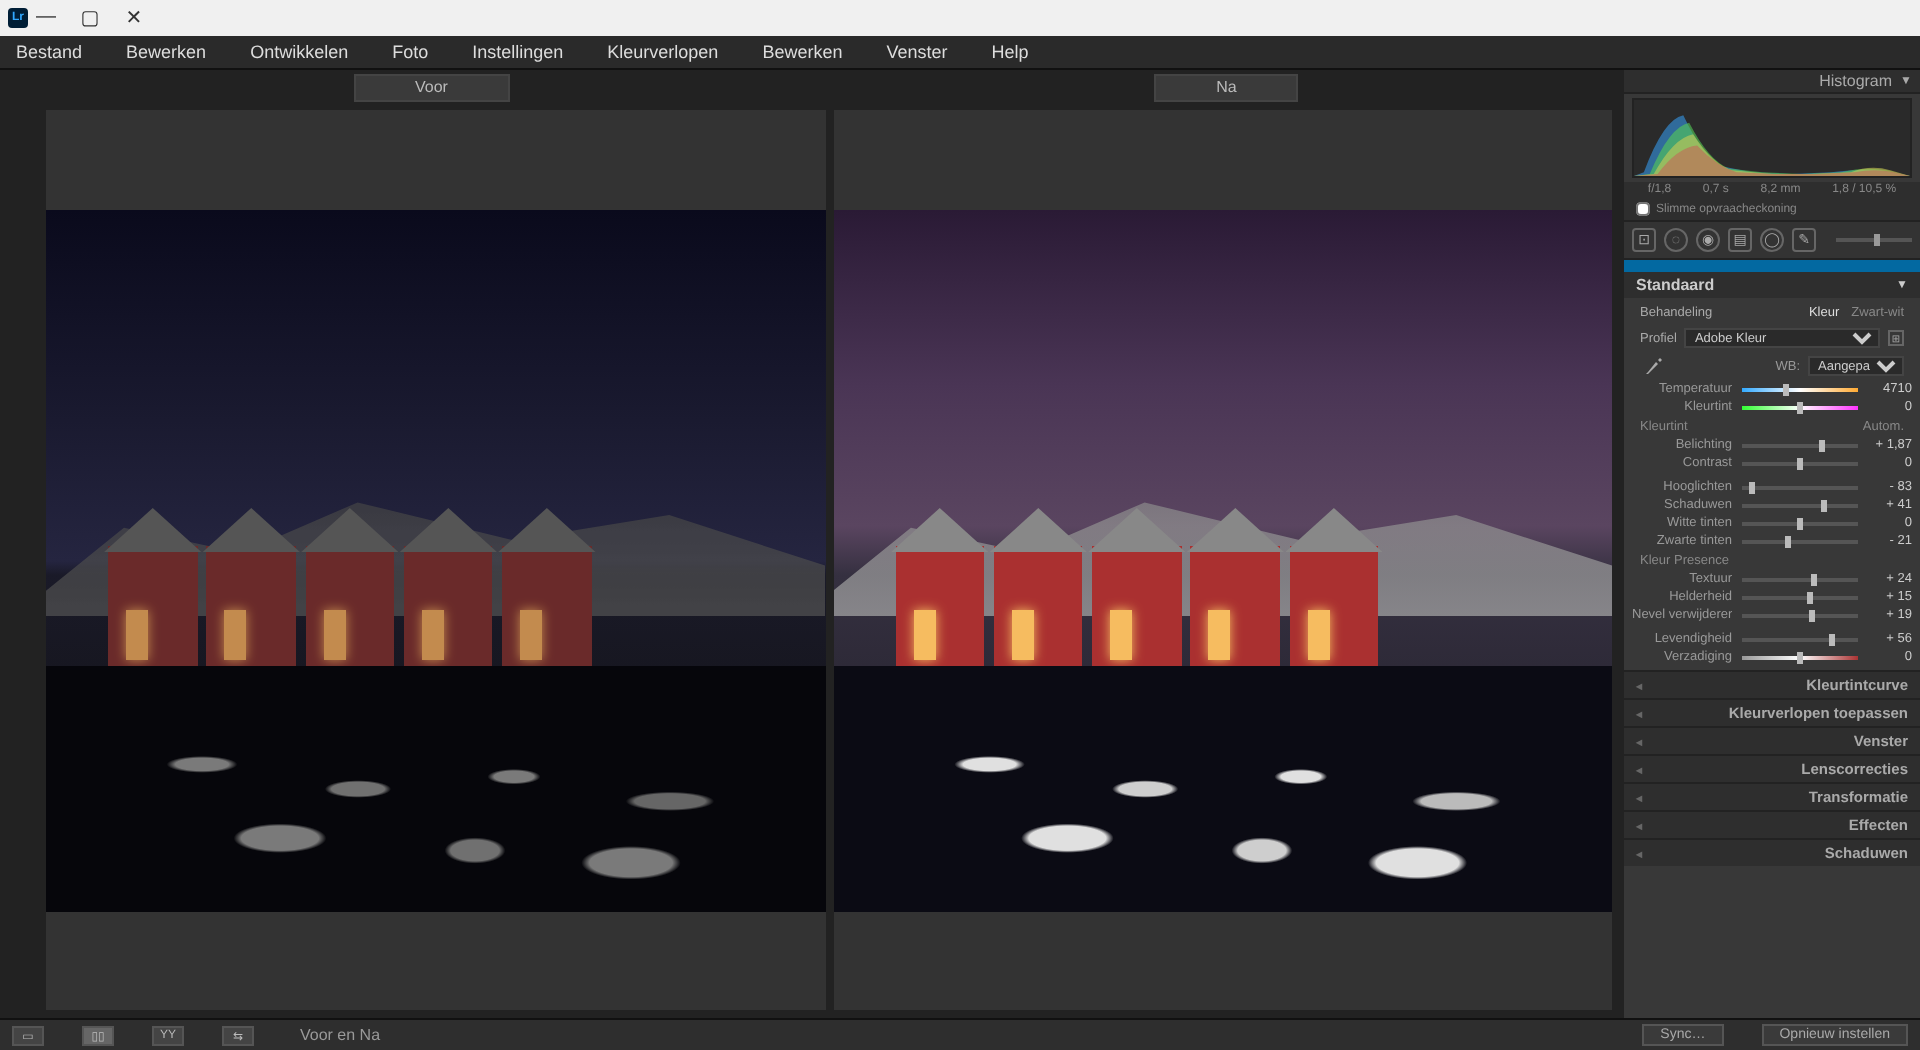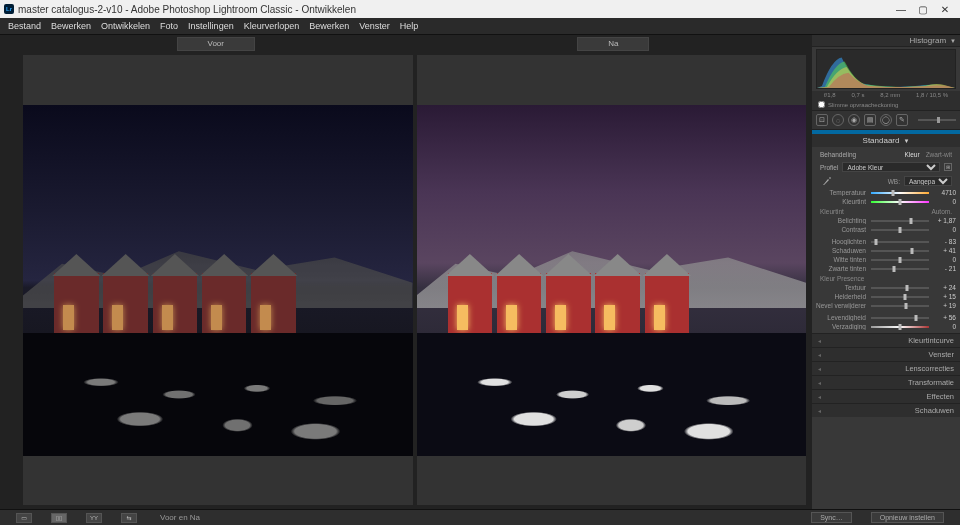--- a/index.html
+++ b/index.html
@@ -2,21 +2,21 @@
 <html><head>
 <meta charset="utf-8">
 <style>
 * { margin: 0; padding: 0; box-sizing: border-box; font-family: "Segoe UI", Tahoma, sans-serif; }
 body { background: #2a2a2a; color: #bbb; font-size: 9px; width: 960px; height: 525px; overflow: hidden; display: flex; flex-direction: column; }
 .titlebar { height: 18px; background: #f0f0f0; color: #333; display: flex; align-items: center; padding: 0 4px; font-size: 10px; }
 .titlebar .app-icon { width: 10px; height: 10px; background: #001e36; color: #31a8ff; display: inline-flex; align-items: center; justify-content: center; font-size: 6px; font-weight: bold; margin-right: 4px; border-radius: 2px; }
 .titlebar .title { flex: 1; }
 .titlebar .win-controls { display: flex; gap: 12px; padding-right: 6px; }
 .titlebar .win-btn { width: 10px; text-align: center; cursor: pointer; }
-.menubar { height: 16px; background: #2a2a2a; display: flex; align-items: center; padding: 0 4px; gap: 2px; font-size: 9px; color: #ddd; }
+.menubar { height: 16px; background: #2a2a2a; display: flex; align-items: center; padding: 0 4px; gap: 14px; font-size: 9px; color: #ddd; }
 .menubar .menu-item { padding: 0 4px; cursor: pointer; }
 .workspace { flex: 1; display: flex; background: #222; border-top: 1px solid #111; padding-left: 17px; }
 .center { flex: 1; display: flex; flex-direction: column; }
 .compare-headers { height: 14px; display: flex; margin-top: 2px; }
 .compare-headers .hcell { flex: 1; display: flex; justify-content: center; }
 .compare-headers .hlabel { background: #3a3a3a; color: #bbb; padding: 1px 30px; font-size: 8px; border: 1px solid #444; }
 .images { flex: 1; display: flex; gap: 4px; padding: 4px 6px; }
 .img-pane { flex: 1; background: #333; position: relative; overflow: hidden; display: flex; align-items: center; justify-content: center; }
 .photo { width: 100%; height: 78%; position: relative; }
 .photo.before { background: linear-gradient(to bottom, #0a0a1c 0%, #1a1a30 30%, #252540 50%, #1a1a28 52%, #0f0f0f 100%); }
@@ -39,21 +39,21 @@
 .histogram { height: 40px; background: #2a2a2a; margin: 2px 4px; position: relative; border: 1px solid #222; }
 .histogram svg { width: 100%; height: 100%; }
 .histo-stats { display: flex; justify-content: space-around; font-size: 6px; color: #888; padding: 1px 4px; background: #2e2e2e; }
 .histo-meta { font-size: 6px; color: #888; padding: 2px 6px; background: #2e2e2e; display: flex; align-items: center; }
 .histo-meta input[type=checkbox] { width: 7px; height: 7px; margin-right: 3px; }
 .tool-strip { display: flex; align-items: center; padding: 3px 4px; gap: 4px; background: #333; border-top: 1px solid #222; border-bottom: 1px solid #222; }
 .tool-strip .tool { width: 12px; height: 12px; border-radius: 50%; border: 1px solid #666; display: flex; align-items: center; justify-content: center; font-size: 7px; cursor: pointer; }
 .tool-strip .tool.sq { border-radius: 2px; }
 .tool-strip .mini-slider { flex: 1; height: 2px; background: #555; margin-left: 6px; position: relative; }
 .tool-strip .mini-slider::after { content: ""; position: absolute; left: 50%; top: -2px; width: 3px; height: 6px; background: #999; }
-.section-title { background: #2e2e2e; padding: 2px 6px; display: flex; justify-content: center; align-items: center; font-size: 8px; color: #ccc; border-top: 4px solid #0369a1; }
+.section-title { background: #2e2e2e; padding: 2px 6px; display: flex; justify-content: space-between; align-items: center; font-size: 8px; color: #ccc; border-top: 6px solid #0369a1; font-weight: bold; }
 .section-title .tri { margin-left: 4px; font-size: 6px; }
 .section-body { padding: 2px 4px; }
 .row { display: flex; align-items: center; padding: 1px 0; gap: 3px; }
 .row .label { width: 50px; text-align: right; color: #999; font-size: 6.5px; overflow: hidden; white-space: nowrap; }
 .row .slider { flex: 1; height: 2px; background: #555; position: relative; margin: 0 2px; }
 .row .slider .thumb { position: absolute; top: -2px; width: 3px; height: 6px; background: #bbb; transform: translateX(-50%); }
 .row .slider.temp { background: linear-gradient(to right, #3af, #fff, #fa3); }
 .row .slider.tint { background: linear-gradient(to right, #3f3, #fff, #f3f); }
 .row .slider.sat { background: linear-gradient(to right, #999, #fff, #a33); }
 .row .value { width: 22px; text-align: right; color: #ccc; font-size: 6.5px; }
@@ -62,35 +62,34 @@
 .treatment { display: flex; align-items: center; padding: 2px 4px; font-size: 6.5px; gap: 6px; }
 .treatment .opt { color: #888; cursor: pointer; }
 .treatment .opt.active { color: #ddd; }
 .profile-row { display: flex; align-items: center; padding: 2px 4px; gap: 4px; font-size: 6.5px; }
 .profile-row select { background: #2a2a2a; color: #ccc; border: 1px solid #444; font-size: 6.5px; flex: 1; height: 10px; }
 .profile-row .grid-icon { width: 8px; height: 8px; border: 1px solid #666; font-size: 5px; text-align: center; }
 .wb-row { display: flex; align-items: center; padding: 2px 4px; gap: 4px; font-size: 6.5px; }
 .wb-row .dropper { width: 14px; height: 10px; color: #aaa; display: flex; align-items: center; justify-content: center; }
 .wb-row .wb-label { flex: 1; text-align: right; color: #999; }
 .wb-row select { background: #2a2a2a; color: #ccc; border: 1px solid #444; font-size: 6.5px; height: 10px; width: 48px; }
-.collapsed-panel { background: #2e2e2e; padding: 2px 6px; display: flex; justify-content: flex-end; align-items: center; font-size: 7.5px; color: #aaa; border-top: 1px solid #222; cursor: pointer; }
+.collapsed-panel { background: #2e2e2e; padding: 2px 6px; display: flex; justify-content: flex-end; align-items: center; font-size: 7.5px; color: #aaa; border-top: 1px solid #222; cursor: pointer; font-weight: bold; }
 .collapsed-panel .tri { margin-right: auto; font-size: 6px; color: #666; }
-.bottom-bar { height: 16px; background: #2e2e2e; display: flex; align-items: center; padding: 0 16px; gap: 19px; font-size: 8px; border-top: 1px solid #111; }
+.bottom-bar { height: 16px; background: #2e2e2e; display: flex; align-items: center; padding: 0 6px; gap: 19px; font-size: 8px; border-top: 1px solid #111; }
 .bottom-bar .view-btn { width: 16px; height: 10px; background: #444; border: 1px solid #555; cursor: pointer; display: flex; align-items: center; justify-content: center; font-size: 6px; }
 .bottom-bar .view-btn.active { background: #666; }
 .bottom-bar .label { color: #999; margin-left: 4px; }
 .bottom-bar .spacer { flex: 1; }
 .bottom-bar .action-btn { background: #3a3a3a; border: 1px solid #555; padding: 1px 8px; color: #aaa; cursor: pointer; font-size: 7px; }
 </style>
 </head>
 <body>
 
 <div class="titlebar">
   <span class="app-icon">Lr</span>
-  <span class="title">master catalogus-2-v10 - Adobe Photoshop Lightroom Classic - Ontwikkelen</span>
   <div class="win-controls">
     <span class="win-btn">—</span>
     <span class="win-btn">▢</span>
     <span class="win-btn">✕</span>
   </div>
 </div>
 
 <div class="menubar">
   <span class="menu-item"><span>Bestand</span></span>
   <span class="menu-item"><span>Bewerken</span></span>
@@ -304,20 +303,24 @@
         <span class="value">0</span>
       </div>
     </div>
 
     <div class="collapsed-panel">
         <span class="tri">◂</span>
         <span>Kleurtintcurve</span>
       </div>
     <div class="collapsed-panel">
         <span class="tri">◂</span>
+        <span>Kleurverlopen toepassen</span>
+      </div>
+    <div class="collapsed-panel">
+        <span class="tri">◂</span>
         <span>Venster</span>
       </div>
     <div class="collapsed-panel">
         <span class="tri">◂</span>
         <span>Lenscorrecties</span>
       </div>
     <div class="collapsed-panel">
         <span class="tri">◂</span>
         <span>Transformatie</span>
       </div>

